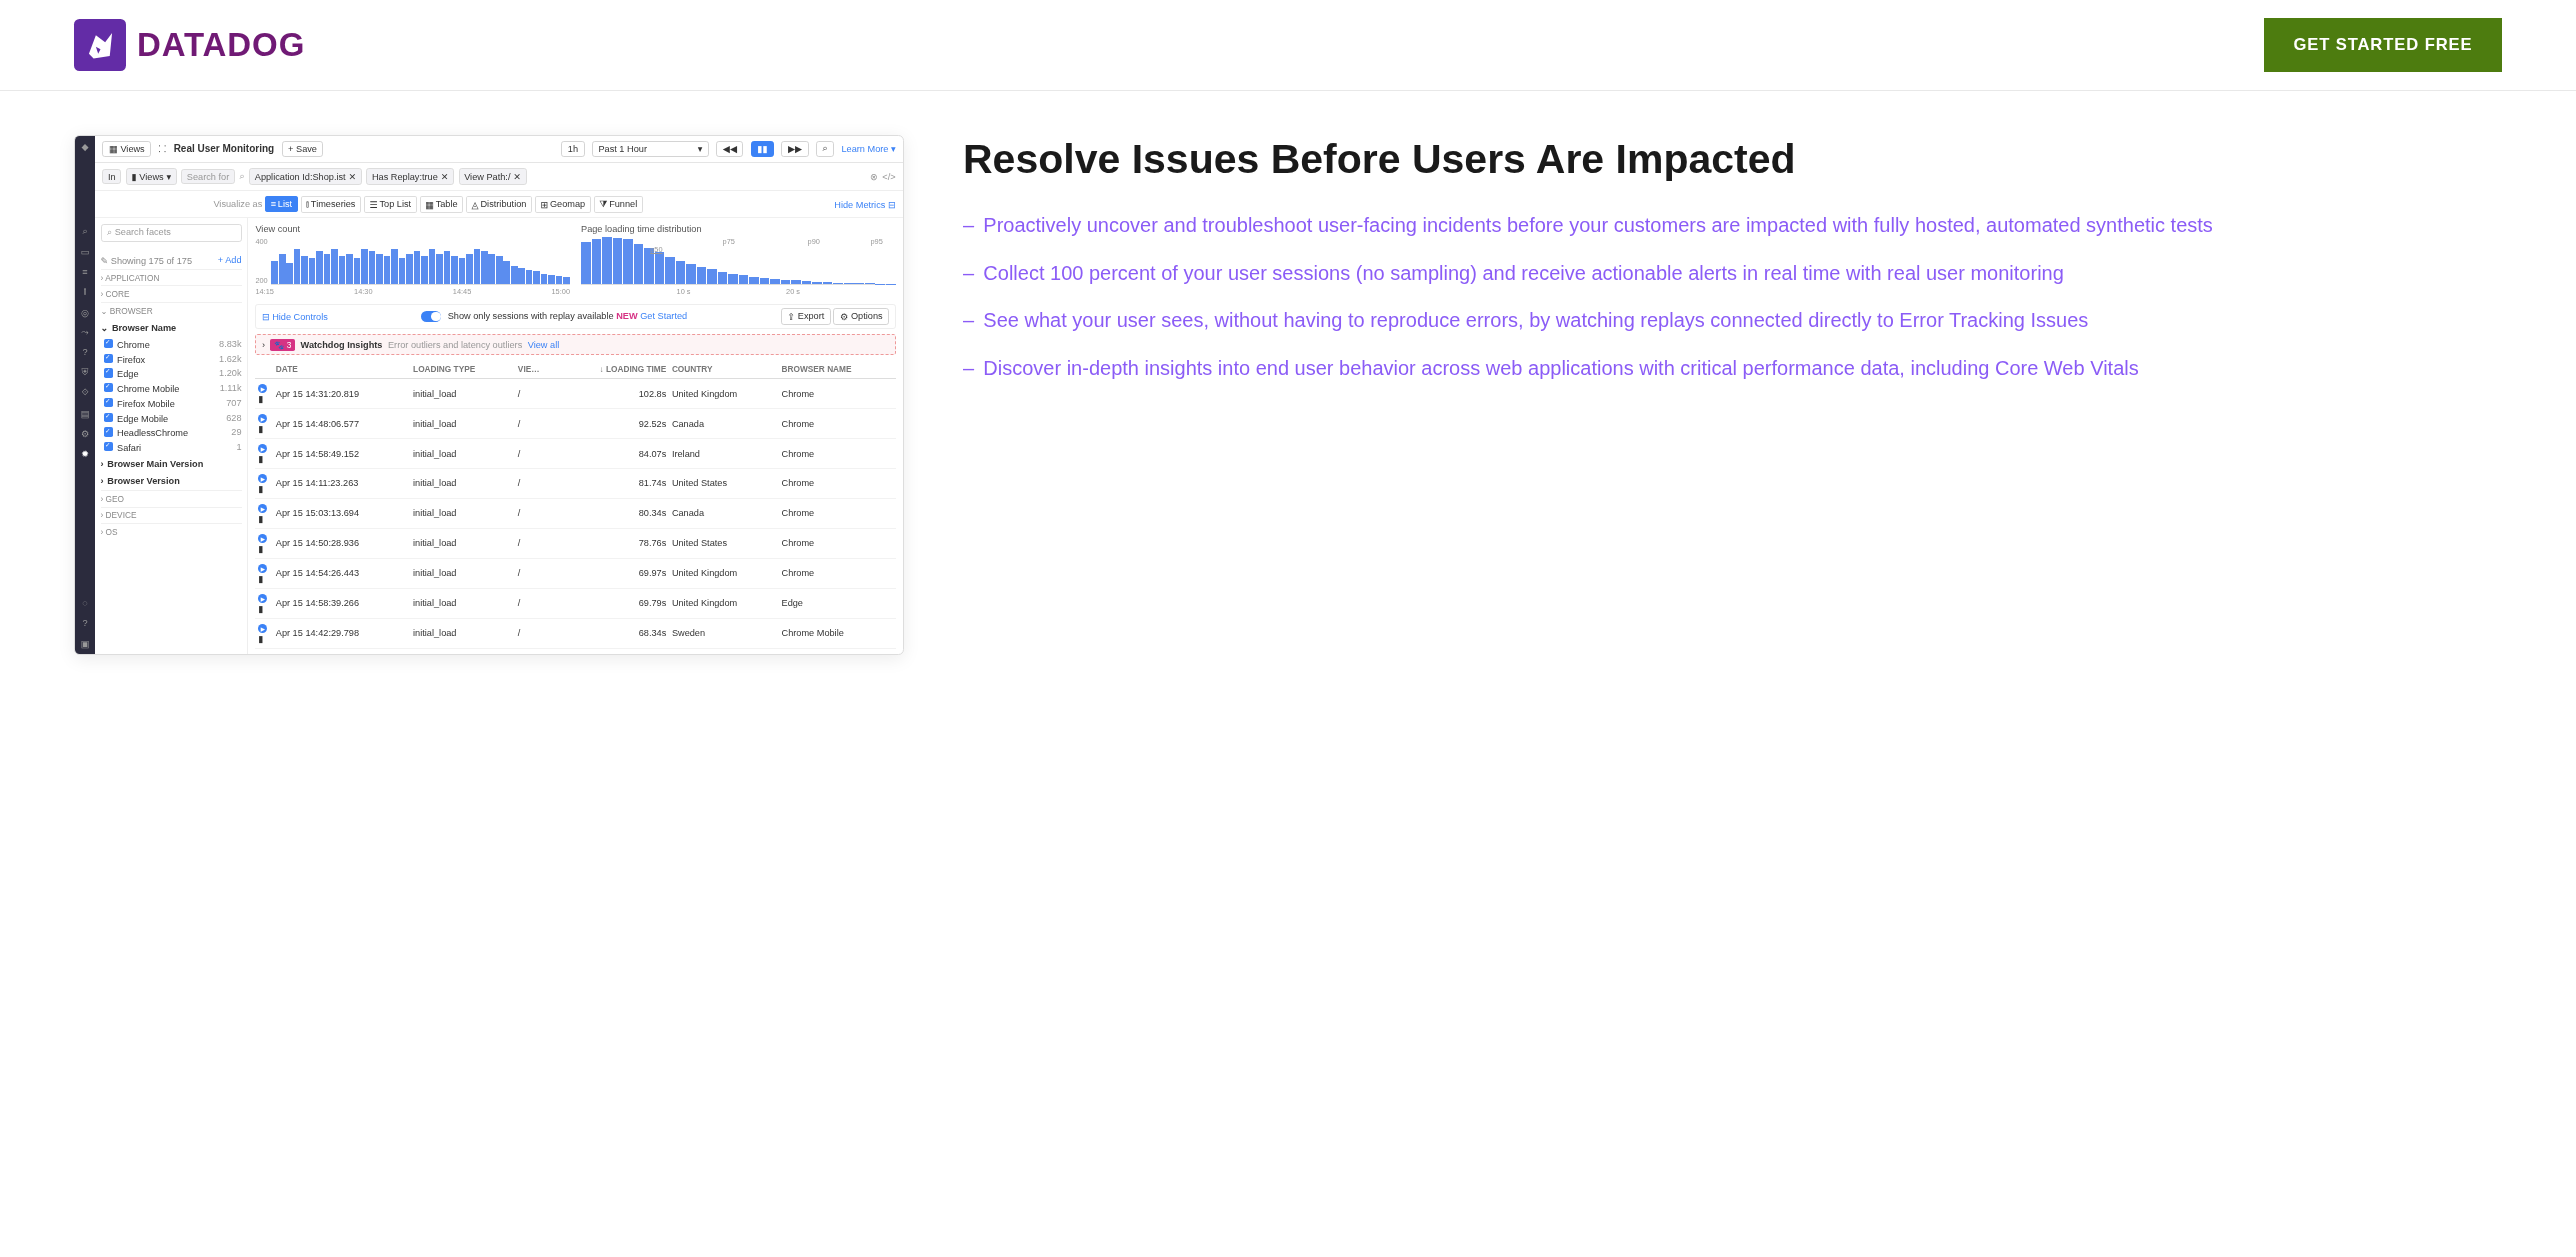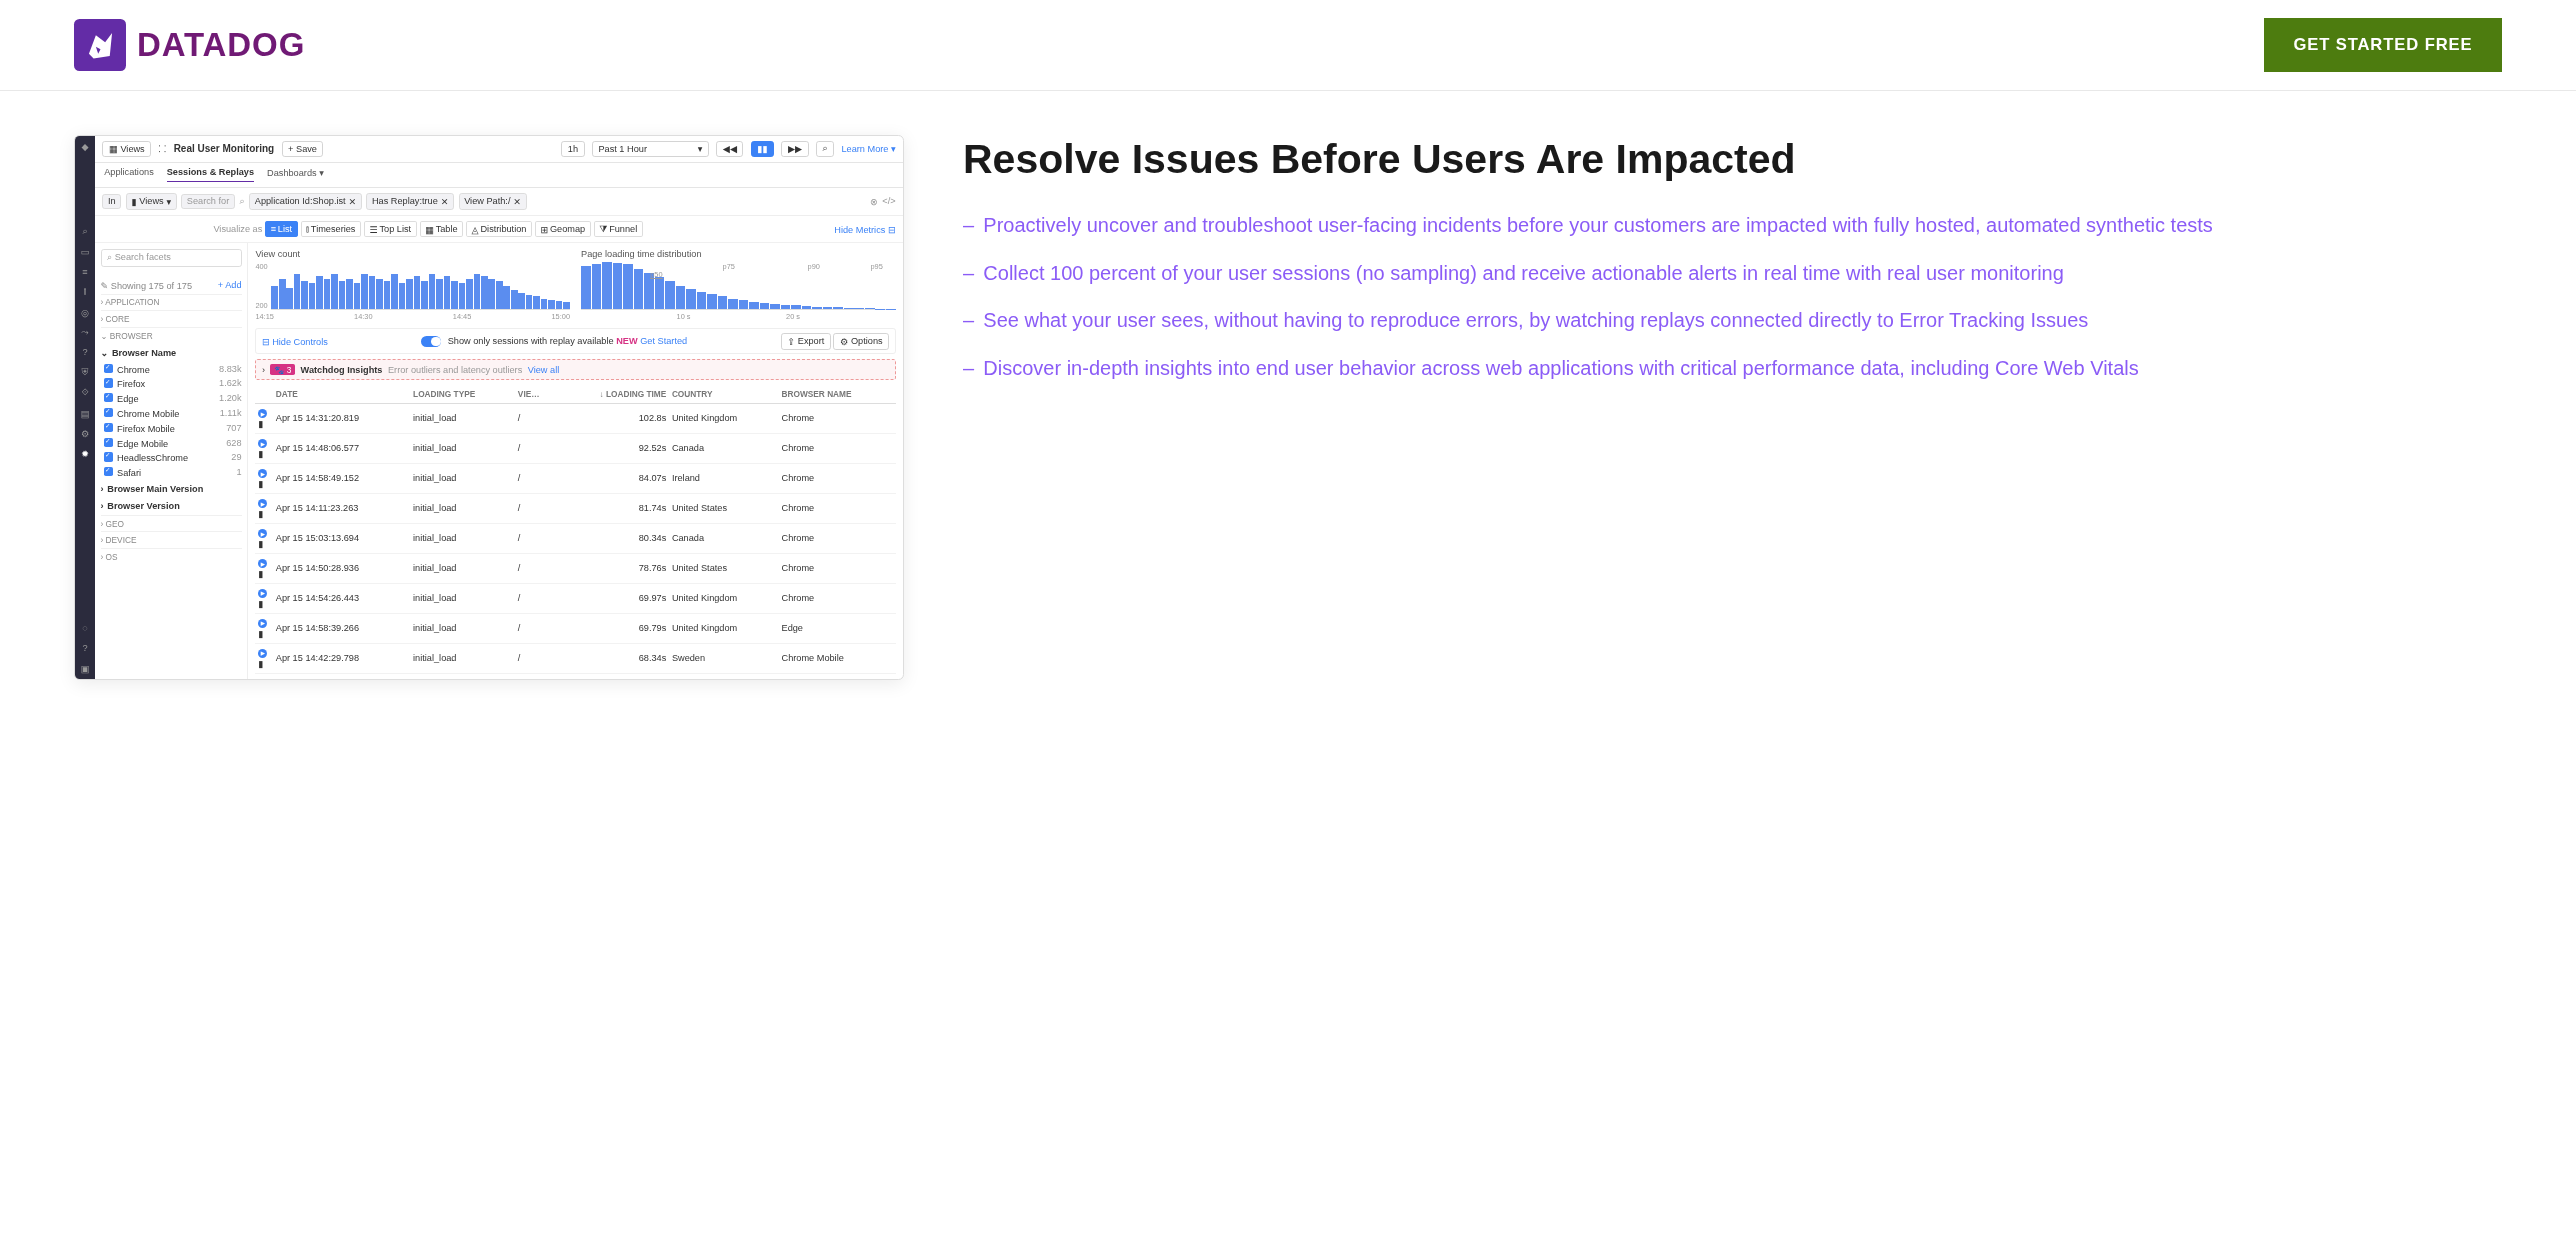--- a/index.html
+++ b/index.html
@@ -117,25 +117,20 @@
           <span class="pill" style="width:117px;">
               <span>Past 1 Hour</span> 
               <span style="margin-left:auto">▾</span>
             </span>
           <span class="pill">◀◀</span>
           <span class="pill bluepill">▮▮</span>
           <span class="pill">▶▶</span>
           <span class="pill">⌕</span>
           <span class="link"><span>Learn More</span> ▾</span>
         </div>
-        <div class="ss-tabs">
-          <span class="tab">Applications</span>
-          <span class="tab active">Sessions &amp; Replays</span>
-          <span class="tab"><span>Dashboards</span> ▾</span>
-        </div>
         <div class="ss-query">
           <span class="tag">In</span>
           <span class="tag">▮ <span>Views</span> ▾</span>
           <span class="tag muted">Search for</span>
           <span class="muted">⌕</span>
           <span class="tag"><span>Application Id:Shop.ist</span> ✕</span>
           <span class="tag"><span>Has Replay:true</span> ✕</span>
           <span class="tag"><span>View Path:/</span> ✕</span>
           <span style="flex:1"></span>
           <span class="muted">⊗</span>

